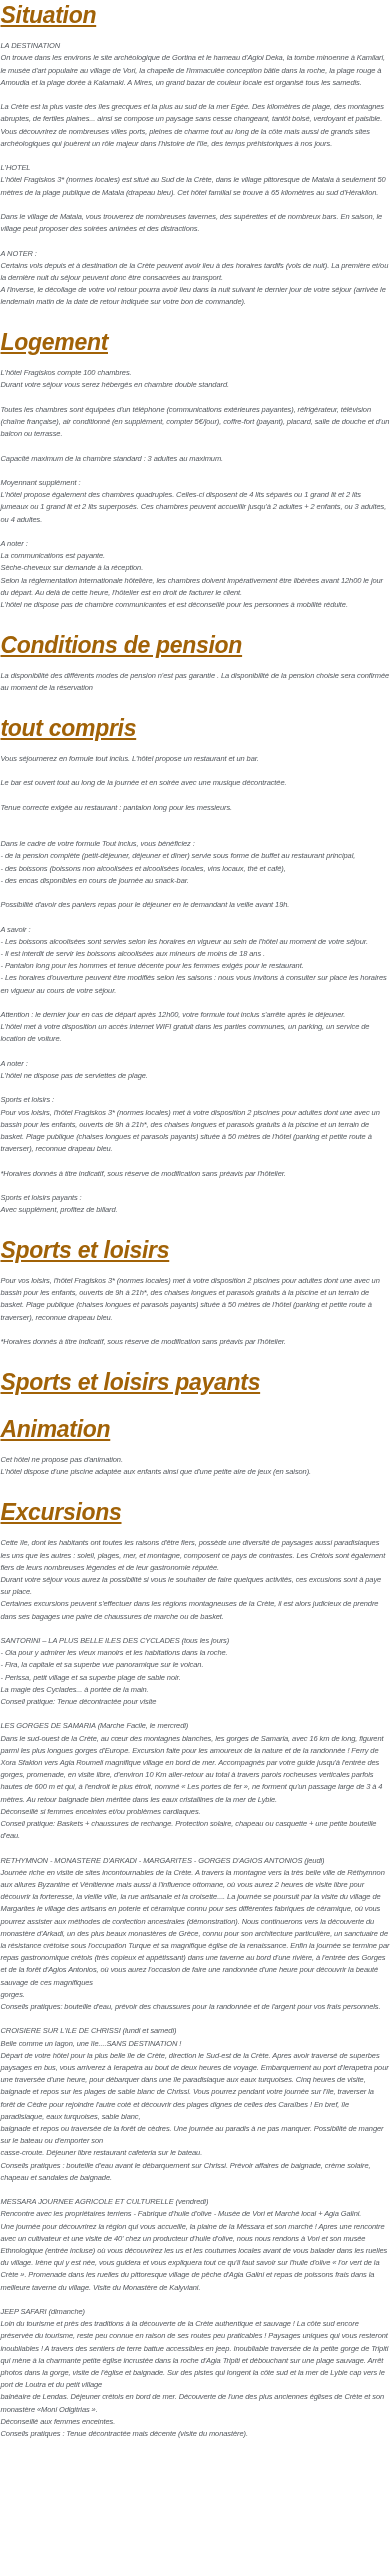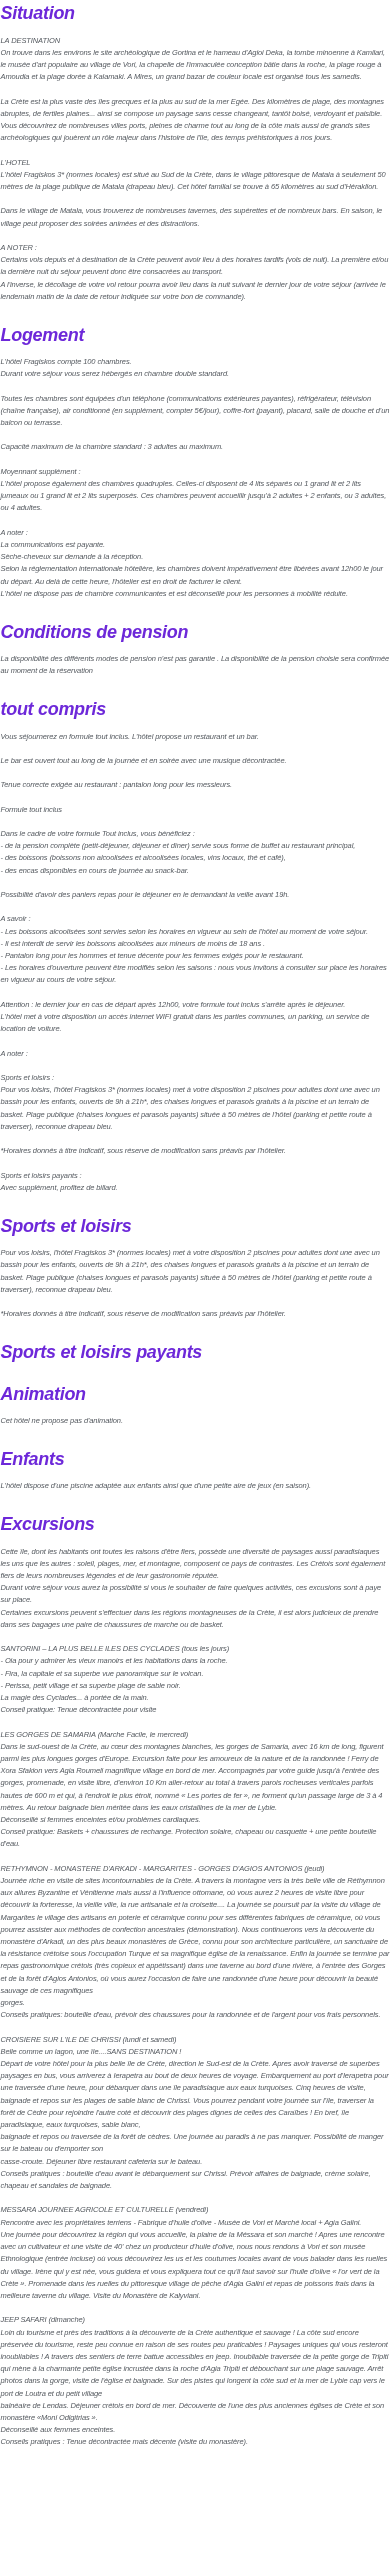--- a/index.html
+++ b/index.html
@@ -9,26 +9,27 @@
     color:#54595f;
     -webkit-font-smoothing:antialiased;
   }
   #doc{
     width:391px;
     box-sizing:border-box;
     padding:3.1px 1px 15.5px 0.5px;
     overflow:hidden;
   }
   h2{
-    color:#6d28d9;
-    font-size:18px;
+    color:#a16207;
+    font-size:23px;
     font-weight:bold;
     line-height:1.12;
     letter-spacing:-0.3px;
     margin:21.6px 0 11.3px 0;
+    text-decoration:underline;
   }
   section:first-child h2{margin-top:0;}
   p{
     margin:0;
     font-size:7.5px;
     line-height:12.2px;
     letter-spacing:-0.1px;
   }
   .spacer{height:12.2px;}
 </style>
@@ -75,41 +76,41 @@
       <p>La disponibilité des différents modes de pension n'est pas garantie . La disponibilité de la pension choisie sera confirmée au moment de la réservation</p>
     </section>
     <section>
       <h2>tout compris</h2>
       <p>Vous séjournerez en formule tout inclus. L'hôtel propose un restaurant et un bar.</p>
       <div class="spacer"></div>
       <p>Le bar est ouvert tout au long de la journée et en soirée avec une musique décontractée.</p>
       <div class="spacer"></div>
       <p>Tenue correcte exigée au restaurant : pantalon long pour les messieurs.</p>
       <div class="spacer"></div>
-      <p>Formule tout inclus</p>
       <div class="spacer"></div>
       <p>Dans le cadre de votre formule Tout inclus, vous bénéficiez :</p>
       <p>- de la pension complète (petit-déjeuner, déjeuner et dîner) servie sous forme de buffet au restaurant principal,</p>
       <p>- des boissons (boissons non alcoolisées et alcoolisées locales, vins locaux, thé et café),</p>
       <p>- des encas disponibles en cours de journée au snack-bar.</p>
       <div class="spacer"></div>
       <p>Possibilité d'avoir des paniers repas pour le déjeuner en le demandant la veille avant 19h.</p>
       <div class="spacer"></div>
       <p>A savoir :</p>
       <p>- Les boissons alcoolisées sont servies selon les horaires en vigueur au sein de l'hôtel au moment de votre séjour.</p>
       <p>- Il est interdit de servir les boissons alcoolisées aux mineurs de moins de 18 ans .</p>
       <p>- Pantalon long pour les hommes et tenue décente pour les femmes exigés pour le restaurant.</p>
       <p>- Les horaires d'ouverture peuvent être modifiés selon les saisons : nous vous invitons à consulter sur place les horaires en vigueur au cours de votre séjour.</p>
       <div class="spacer"></div>
       <p>Attention : le dernier jour en cas de départ après 12h00, votre formule tout inclus s'arrête après le déjeuner.</p>
     </section>
     <section>
       <p>L'hôtel met à votre disposition un accès internet WIFI gratuit dans les parties communes, un parking, un service de location de voiture.</p>
       <div class="spacer"></div>
       <p>A noter :</p>
+      <p>L'hôtel ne dispose pas de serviettes de plage.</p>
       <div class="spacer"></div>
       <p>Sports et loisirs :</p>
       <p>Pour vos loisirs, l'hôtel Fragiskos 3* (normes locales) met à votre disposition 2 piscines pour adultes dont une avec un bassin pour les enfants, ouverts de 9h à 21h*, des chaises longues et parasols gratuits à la piscine et un terrain de basket. Plage publique (chaises longues et parasols payants) située à 50 mètres de l'hôtel (parking et petite route à traverser), reconnue drapeau bleu.</p>
       <div class="spacer"></div>
       <p>*Horaires donnés à titre indicatif, sous réserve de modification sans préavis par l'hôtelier.</p>
       <div class="spacer"></div>
       <p>Sports et loisirs payants :</p>
       <p>Avec supplément, profitez de billard.</p>
     </section>
     <section>
@@ -119,21 +120,20 @@
       <p>*Horaires donnés à titre indicatif, sous réserve de modification sans préavis par l'hôtelier.</p>
     </section>
     <section>
       <h2>Sports et loisirs payants</h2>
     </section>
     <section>
       <h2>Animation</h2>
       <p>Cet hôtel ne propose pas d'animation.</p>
     </section>
     <section>
-      <h2>Enfants</h2>
       <p>L'hôtel dispose d'une piscine adaptée aux enfants ainsi que d'une petite aire de jeux (en saison).</p>
     </section>
     <section>
       <h2>Excursions</h2>
       <p>Cette île, dont les habitants ont toutes les raisons d'être fiers, possède une diversité de paysages aussi paradisiaques les uns que les autres : soleil, plages, mer, et montagne, composent ce pays de contrastes. Les Crétois sont également fiers de leurs nombreuses légendes et de leur gastronomie réputée.</p>
       <p>Durant votre séjour vous aurez la possibilité si vous le souhaiter de faire quelques activités, ces excusions sont à paye sur place.</p>
       <p>Certaines excursions peuvent s'effectuer dans les régions montagneuses de la Crète, il est alors judicieux de prendre dans ses bagages une paire de chaussures de marche ou de basket.</p>
       <div class="spacer"></div>
       <p>SANTORINI – LA PLUS BELLE ILES DES CYCLADES (tous les jours)</p>
       <p>- Oia pour y admirer les vieux manoirs et les habitations dans la roche.</p>

